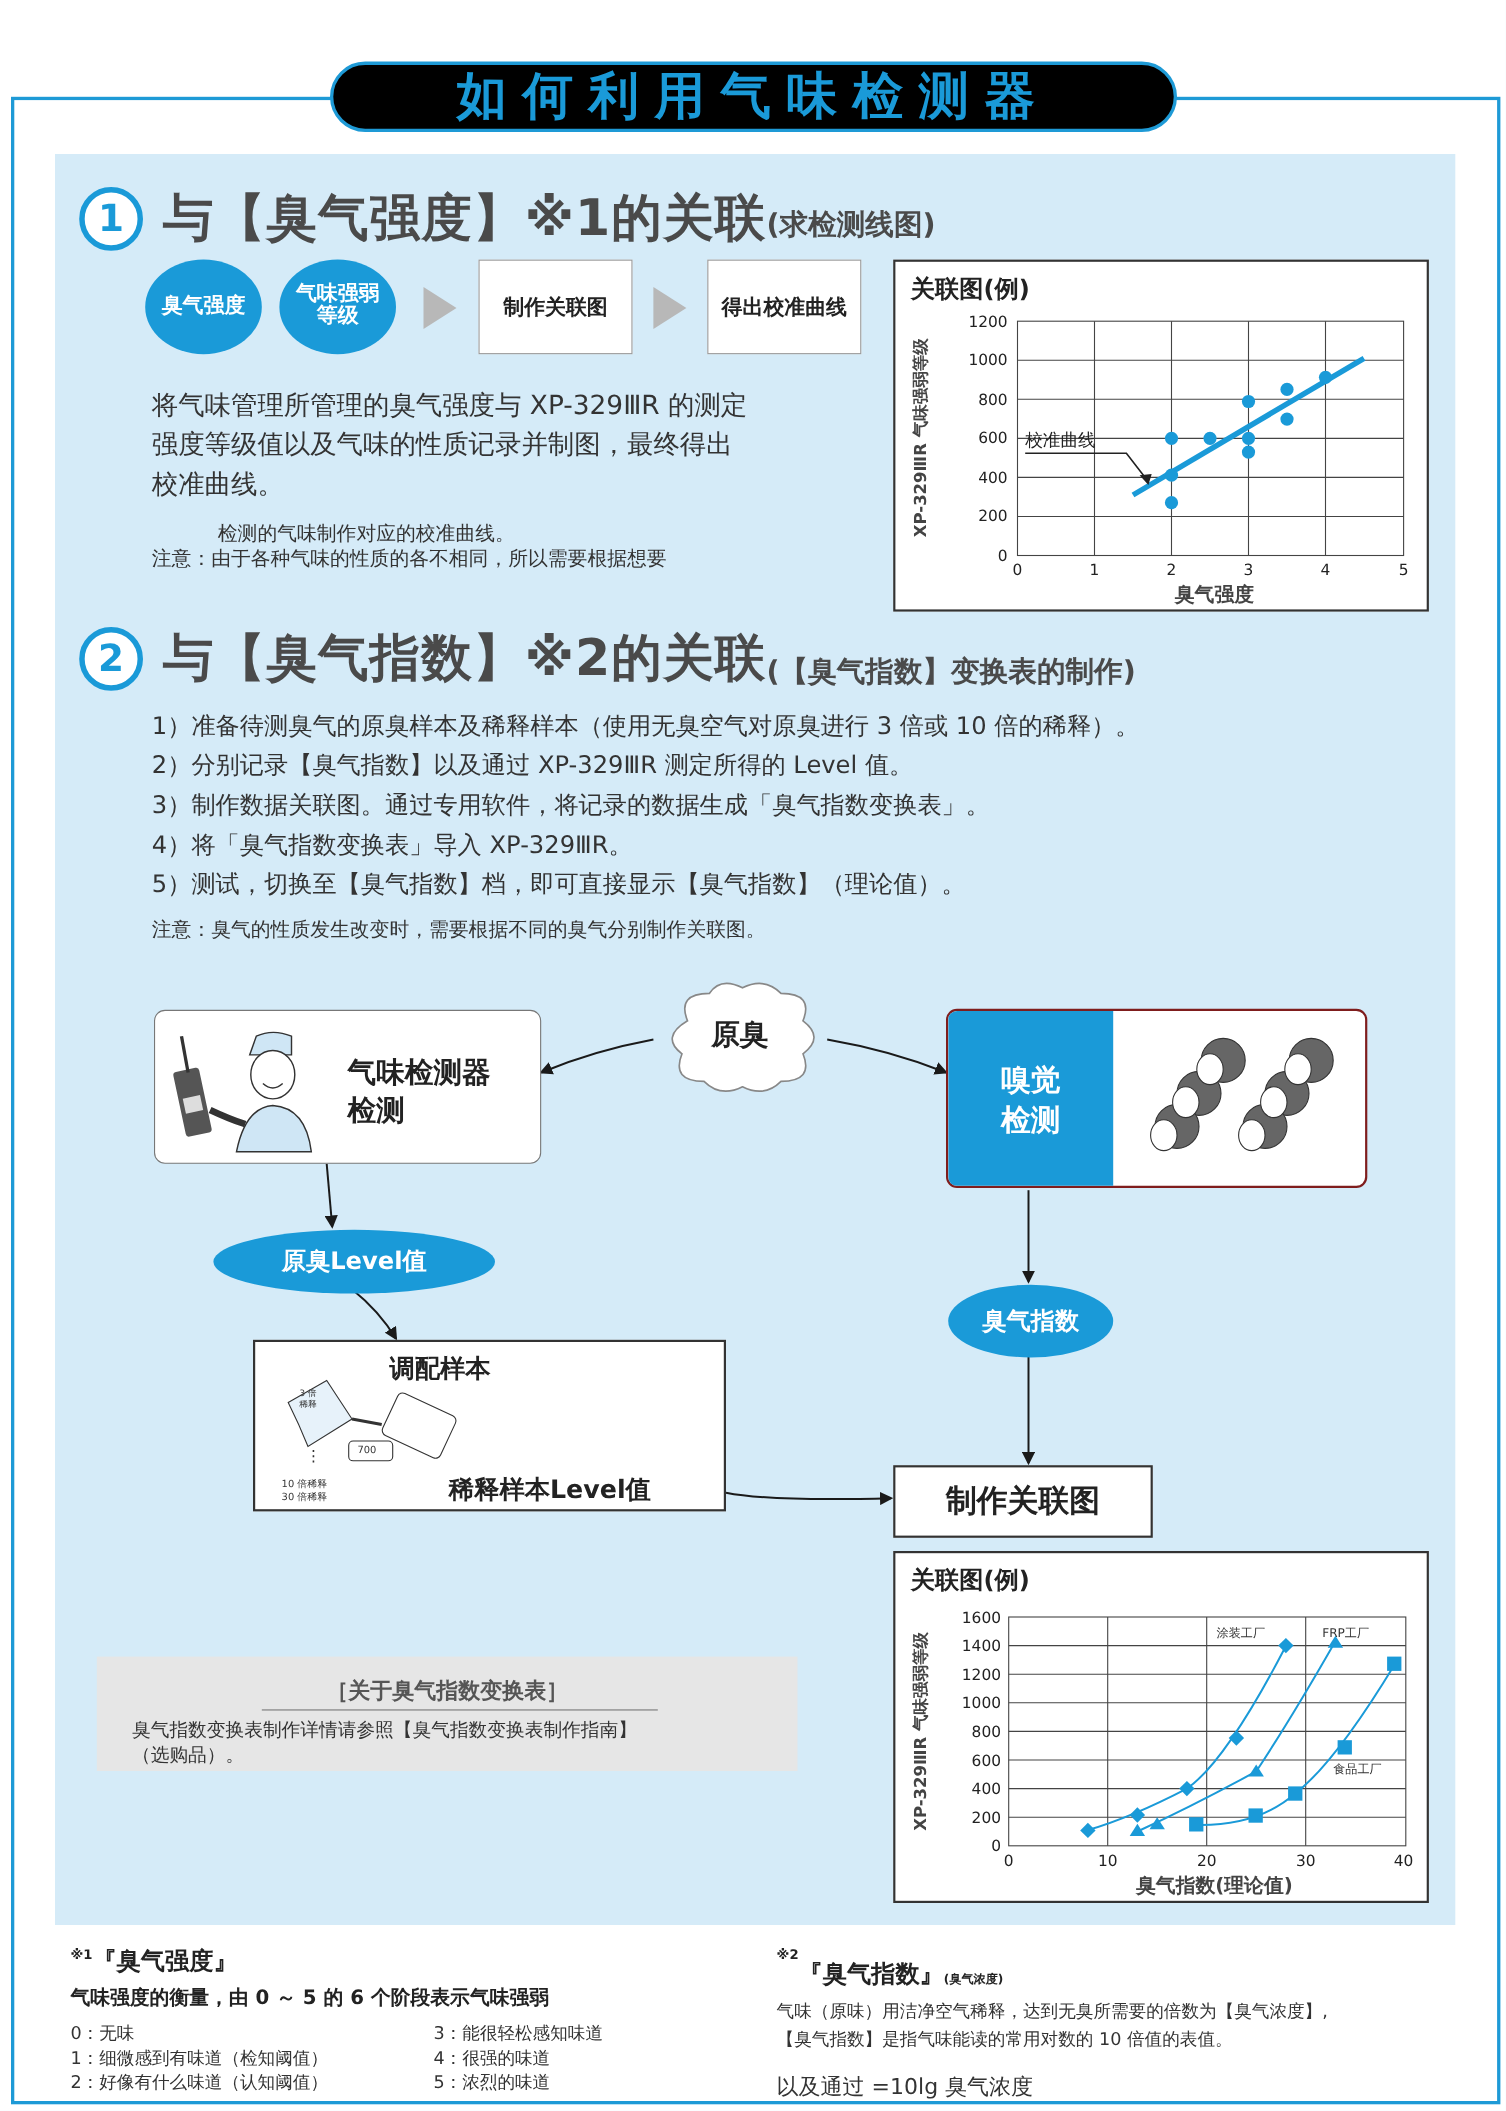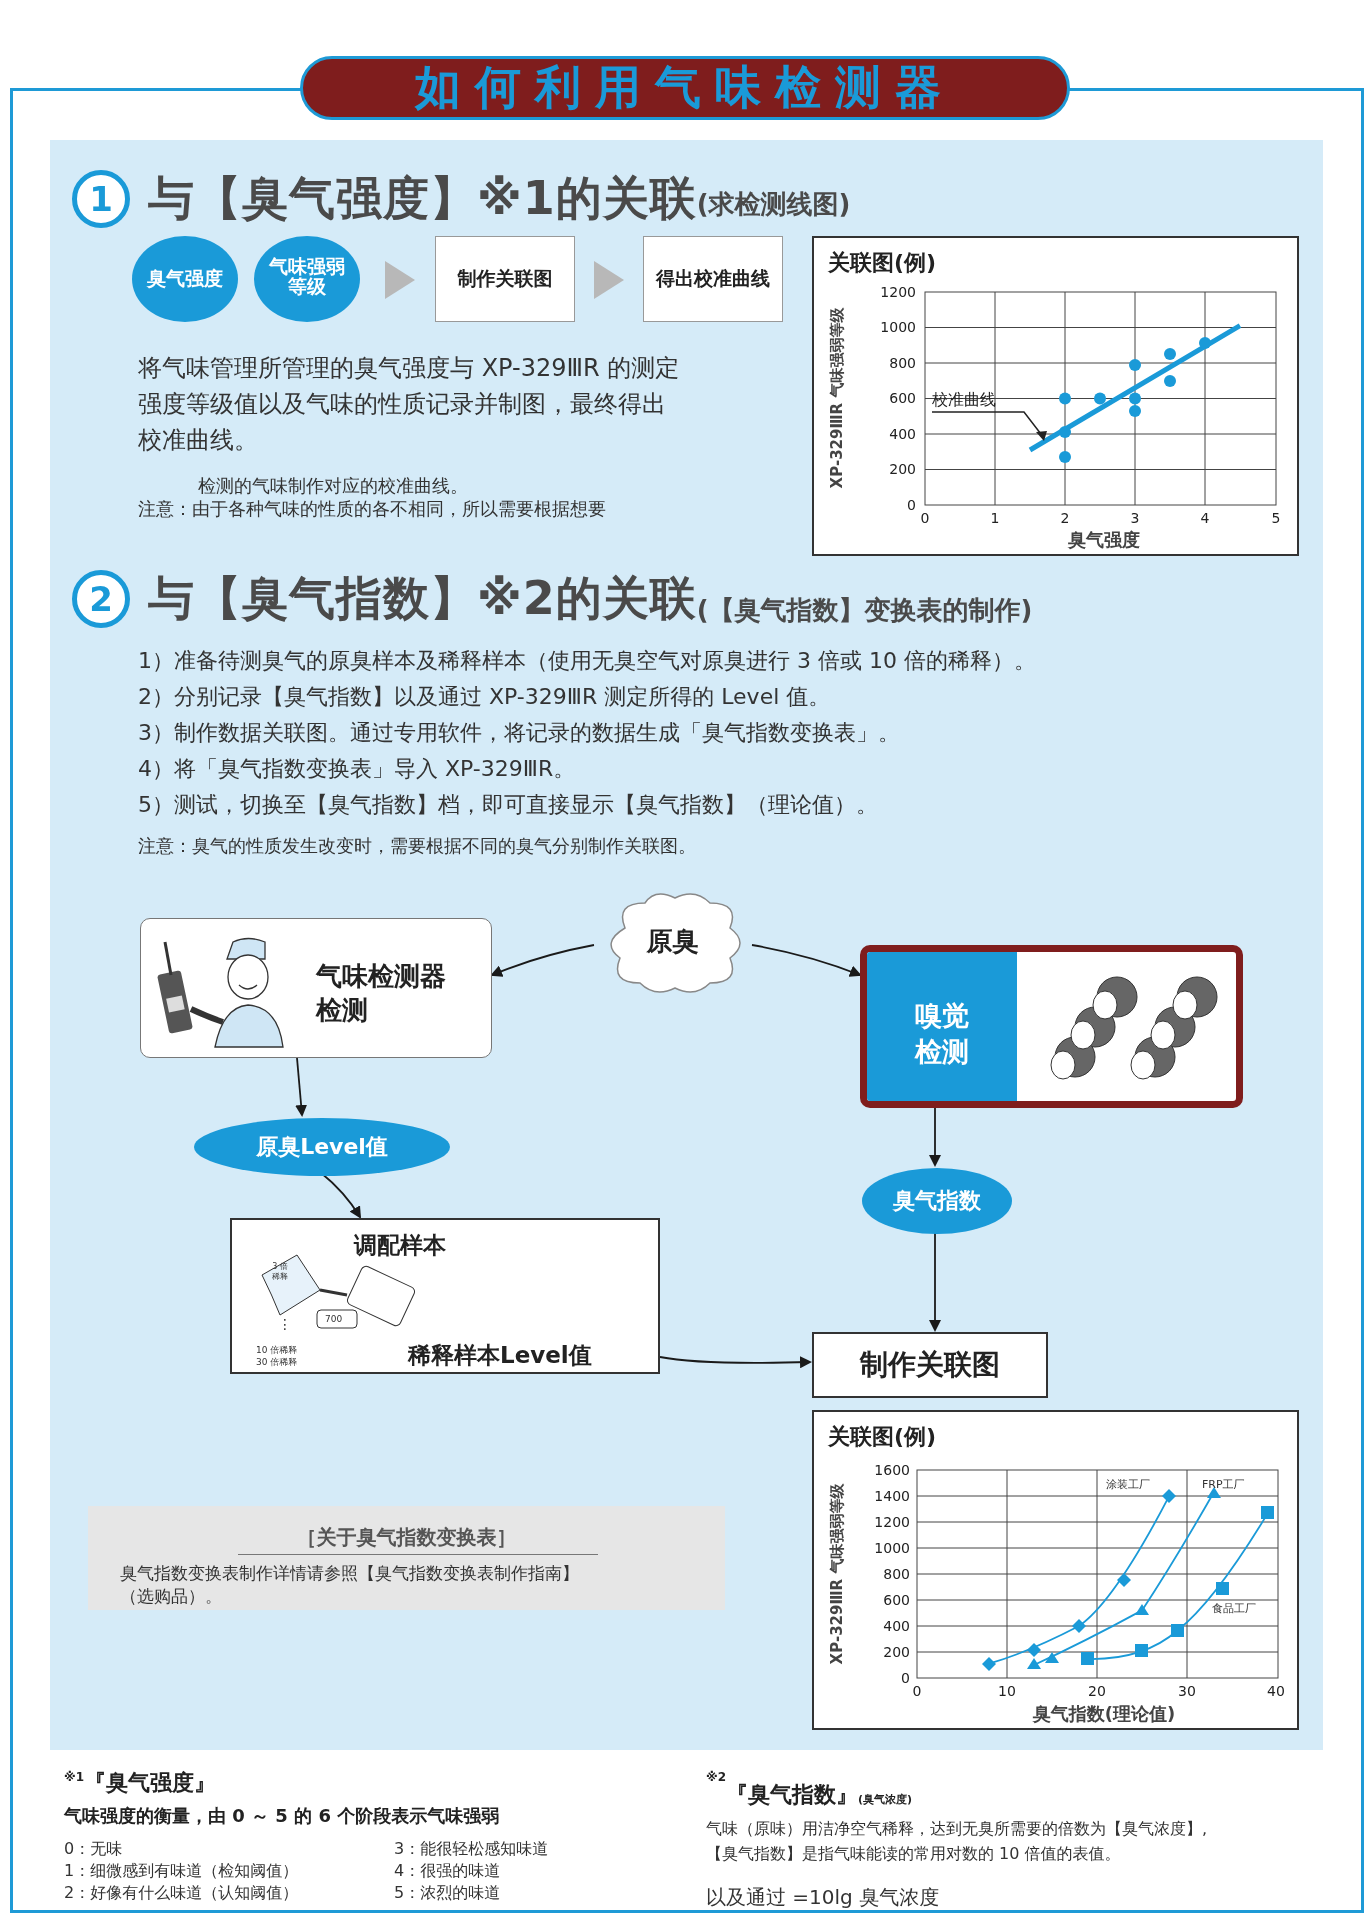--- a/index.html
+++ b/index.html
@@ -1,19 +1,19 @@
 <!DOCTYPE html>
 <html><head>
 <meta charset="utf-8">
 <style>
   * { box-sizing: border-box; margin: 0; padding: 0; }
   body { width: 1369px; height: 1919px; background: #ffffff; position: relative; font-family: "DejaVu Sans", "Liberation Sans", sans-serif; color: #222; overflow: hidden; }
   .abs { position: absolute; }
   .outer-frame { left: 10px; top: 88px; width: 1354px; height: 1825px; border: 3px solid #1e9ad6; }
-  .title-pill { left: 300px; top: 56px; width: 770px; height: 64px; background: #7f1d1d; border: 3px solid #1e9ad6; border-radius: 40px; display: flex; align-items: center; justify-content: center; }
+  .title-pill { left: 300px; top: 56px; width: 770px; height: 64px; background: #000000; border: 3px solid #1e9ad6; border-radius: 40px; display: flex; align-items: center; justify-content: center; }
   .title-pill span { color: #1a9ad8; font-size: 46px; font-weight: bold; letter-spacing: 14px; }
   .panel { left: 50px; top: 140px; width: 1273px; height: 1610px; background: #d5ebf8; }
   .sec-head { display: flex; align-items: center; }
   .num-circle { width: 58px; height: 58px; border: 5px solid #1a9ad8; border-radius: 50%; background: #fff; color: #1a9ad8; font-size: 34px; font-weight: bold; display: flex; align-items: center; justify-content: center; }
   .sec-title { font-size: 46px; font-weight: bold; color: #4a4a4a; margin-left: 18px; letter-spacing: 1px; }
   .sec-sub { font-size: 26px; font-weight: bold; color: #4a4a4a; }
   .bubble { width: 106px; height: 86px; border-radius: 50%; background: #1a9ad8; color: #fff; font-weight: bold; font-size: 19px; display: flex; align-items: center; justify-content: center; text-align: center; line-height: 1.05; }
   .tri { width: 0; height: 0; border-top: 19px solid transparent; border-bottom: 19px solid transparent; border-left: 30px solid #b8b8b8; }
   .step-box { width: 140px; height: 86px; background: #fff; border: 1px solid #999; display: flex; align-items: center; justify-content: center; font-weight: bold; font-size: 19px; color: #222; }
   .body-text { font-size: 24px; line-height: 36px; color: #333; }
@@ -166,21 +166,21 @@
     <path d="M86,48 Q95,56 104,48" fill="none" stroke="#333" stroke-width="1.3"></path>
     <path d="M62,110 Q70,70 95,68 Q125,70 130,110 z" fill="#cfe6f5" stroke="#333" stroke-width="1.3"></path>
     <path d="M70,85 Q55,80 38,72" fill="none" stroke="#333" stroke-width="6"></path>
   </svg>
   <div class="abs flow-label" style="left:175px; top:40px;">
     <div>气味检测器</div>
     <div>检测</div>
   </div>
 </div>
 
-<div class="abs" style="left:860px; top:945px; width:383px; height:163px; border:7px solid #7f1d1d; border-radius:10px; background:#fff; overflow:hidden;">
+<div class="abs" style="left:860px; top:917px; width:383px; height:163px; border:2px solid #7f1d1d; border-radius:10px; background:#fff; overflow:hidden;">
   <div class="abs" style="left:0; top:0; width:150px; height:163px; background:#1a9ad8; display:flex; flex-direction:column; align-items:center; justify-content:center; color:#fff; font-weight:bold; font-size:27px; line-height:36px;">
     <span>嗅觉</span>
     <span>检测</span>
   </div>
   <svg class="abs" style="left:160px; top:20px;" width="210" height="125">
     <g fill="#666" stroke="#333" stroke-width="1">
       <circle cx="90" cy="25" r="20"></circle>
         <circle cx="170" cy="25" r="20"></circle>
       <circle cx="68" cy="55" r="20"></circle>
         <circle cx="148" cy="55" r="20"></circle>

